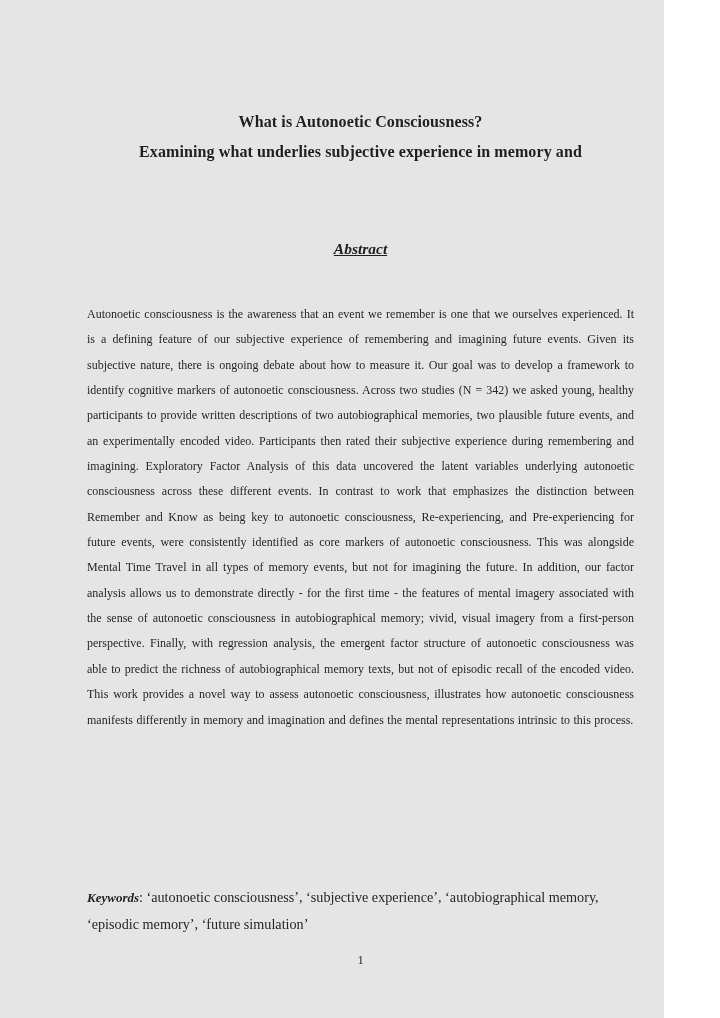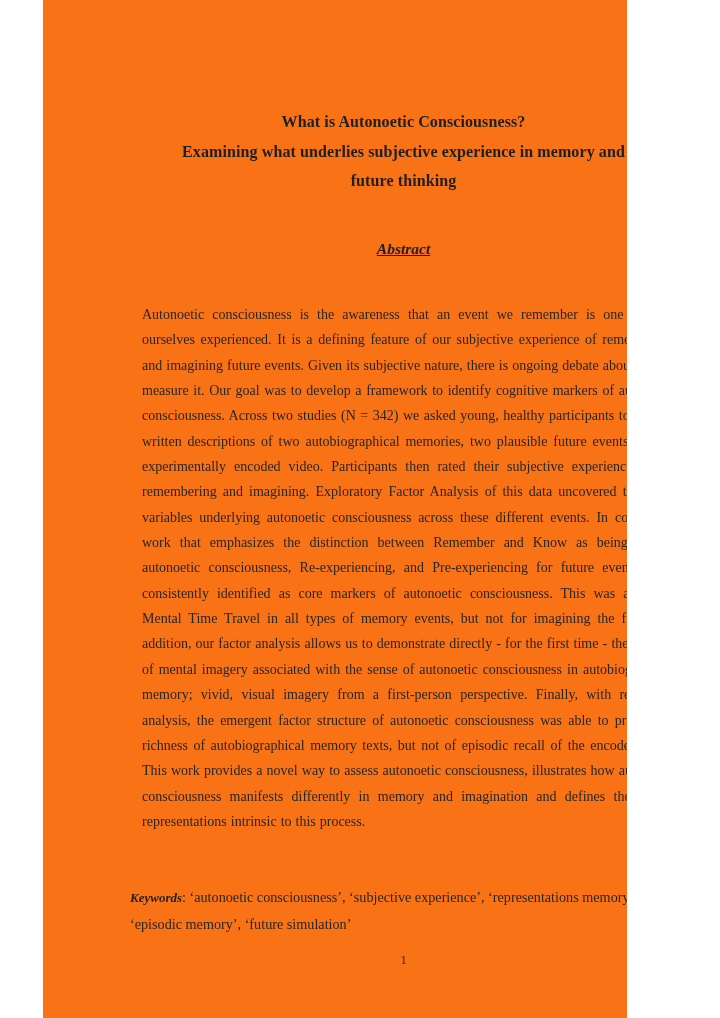--- a/index.html
+++ b/index.html
@@ -7,26 +7,25 @@
     padding: 0;
   }
   body {
     width: 720px;
     height: 1018px;
     background: #ffffff;
     font-family: "Liberation Serif", "DejaVu Serif", serif;
   }
   .page {
     position: relative;
-    width: 584px;
+    width: 664px;
     height: 1018px;
-    background: #f97316;
+    background: #e5e5e5;
     overflow: hidden;
     color: #242424;
-    margin-left: 43px;
   }
   .content {
     position: absolute;
     left: 87px;
     top: 0;
     width: 547px;
     height: 100%;
     
     filter: blur(0.3px);
   }
@@ -55,25 +54,25 @@
     text-align: center;
     font-size: 15.5px;
     font-weight: 700;
     font-style: italic;
     color: #1f1f1f;
     text-decoration: underline;
   }
   .abstract-body {
     position: absolute;
     top: 302px;
-    left: 12px;
+    left: 0;
     right: 0;
     margin: 0;
     text-align: justify;
-    font-size: 14px;
+    font-size: 12px;
     line-height: 25.35px;
     word-spacing: 0.5px;
     color: #262626;
   }
   .keywords {
     position: absolute;
     top: 884px;
     left: 0;
     right: 0;
     margin: 0;
@@ -99,25 +98,24 @@
 </style>
 </head>
 <body>
 
 <div class="page">
   <div class="content">
 
     <h1 class="paper-title">
       <span class="title-line">What is Autonoetic Consciousness?</span>
       <span class="title-line">Examining what underlies subjective experience in memory and</span>
-      <span class="title-line">future thinking</span>
     </h1>
 
     <h2 class="abstract-heading">Abstract</h2>
 
     <p class="abstract-body">Autonoetic consciousness is the awareness that an event we remember is one that we ourselves experienced. It is a defining feature of our subjective experience of remembering and imagining future events. Given its subjective nature, there is ongoing debate about how to measure it. Our goal was to develop a framework to identify cognitive markers of autonoetic consciousness. Across two studies (N = 342) we asked young, healthy participants to provide written descriptions of two autobiographical memories, two plausible future events, and an experimentally encoded video. Participants then rated their subjective experience during remembering and imagining. Exploratory Factor Analysis of this data uncovered the latent variables underlying autonoetic consciousness across these different events. In contrast to work that emphasizes the distinction between Remember and Know as being key to autonoetic consciousness, Re-experiencing, and Pre-experiencing for future events, were consistently identified as core markers of autonoetic consciousness. This was alongside Mental Time Travel in all types of memory events, but not for imagining the future. In addition, our factor analysis allows us to demonstrate directly - for the first time - the features of mental imagery associated with the sense of autonoetic consciousness in autobiographical memory; vivid, visual imagery from a first-person perspective. Finally, with regression analysis, the emergent factor structure of autonoetic consciousness was able to predict the richness of autobiographical memory texts, but not of episodic recall of the encoded video. This work provides a novel way to assess autonoetic consciousness, illustrates how autonoetic consciousness manifests differently in memory and imagination and defines the mental representations intrinsic to this process.</p>
 
-    <p class="keywords"><span class="kw-label">Keywords</span><span class="kw-sep">: </span><span class="kw-text">‘autonoetic consciousness’, ‘subjective experience’, ‘representations memory, ‘episodic memory’, ‘future simulation’</span></p>
+    <p class="keywords"><span class="kw-label">Keywords</span><span class="kw-sep">: </span><span class="kw-text">‘autonoetic consciousness’, ‘subjective experience’, ‘autobiographical memory, ‘episodic memory’, ‘future simulation’</span></p>
 
     <div class="page-number">1</div>
 
   </div>
 </div>
 
 </body></html>

